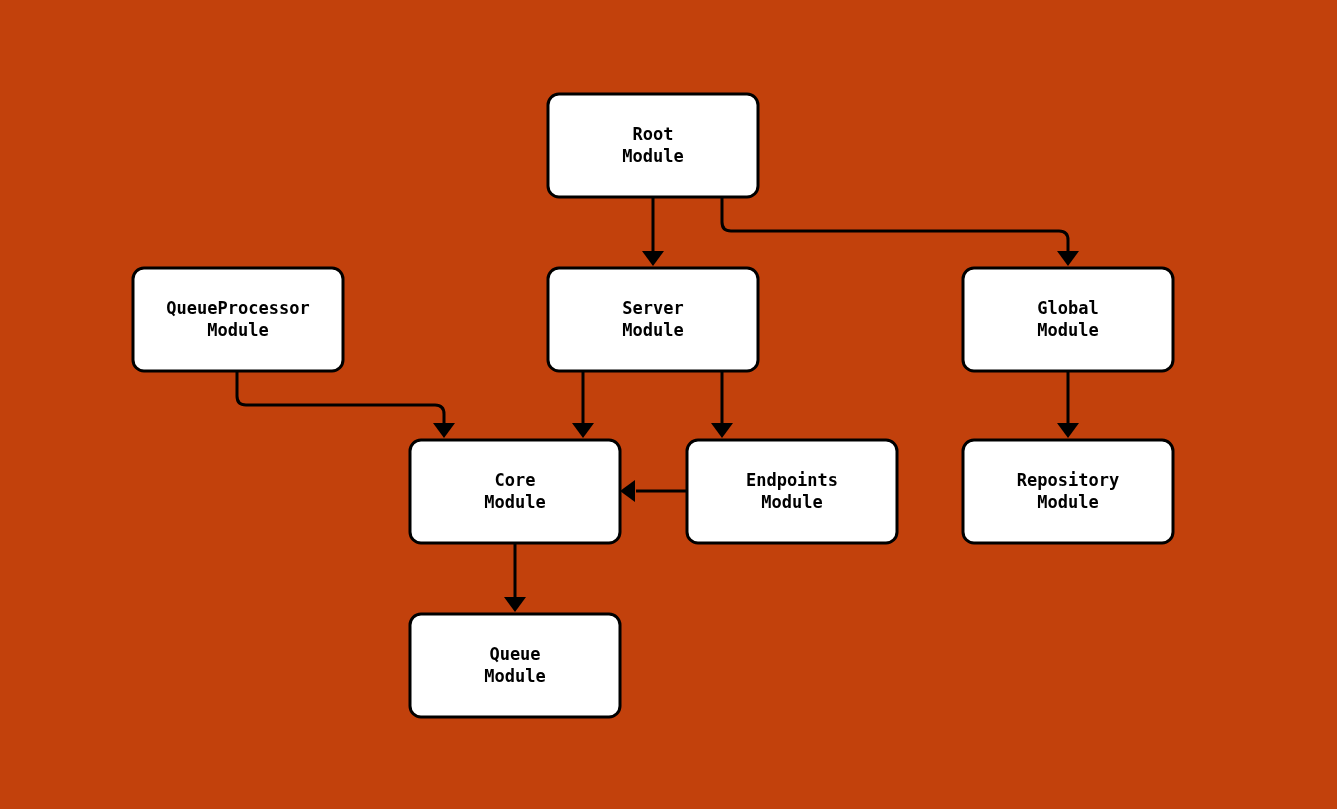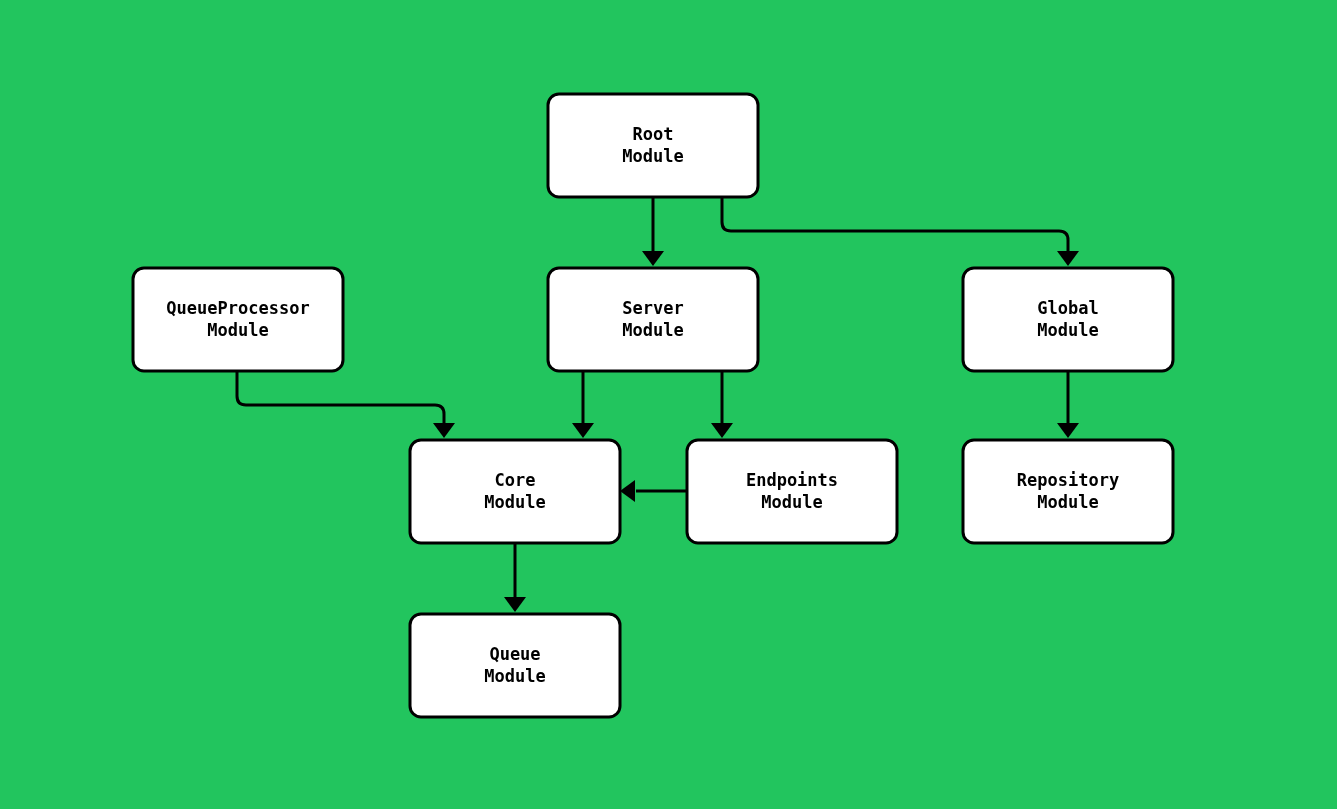--- a/index.html
+++ b/index.html
@@ -10,21 +10,21 @@
   body {
     width: 1337px;
     height: 809px;
     overflow: hidden;
     font-family: "DejaVu Sans Mono", "Liberation Mono", monospace;
   }
   #diagram-root {
     position: relative;
     width: 1337px;
     height: 809px;
-    background: #22c55e;
+    background: #c2410c;
   }
   svg.canvas {
     position: absolute;
     left: 0;
     top: 0;
     width: 1337px;
     height: 809px;
     display: block;
   }
   .node-rect {

